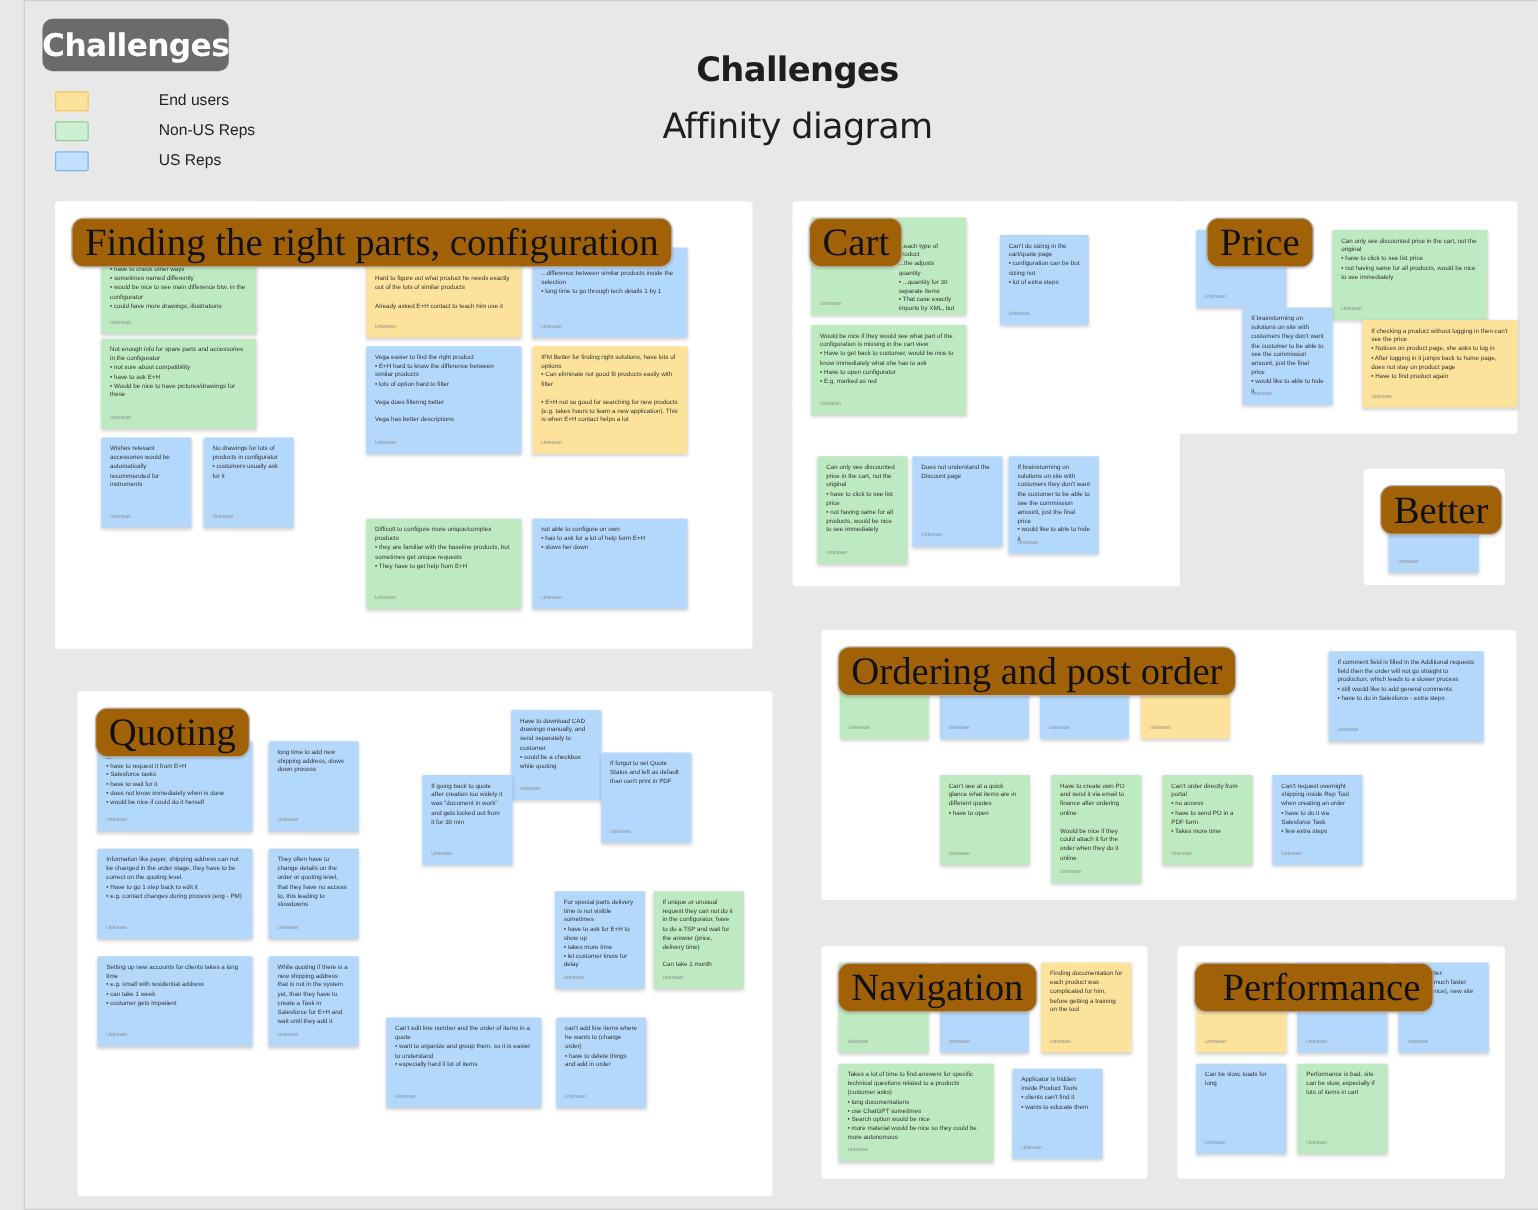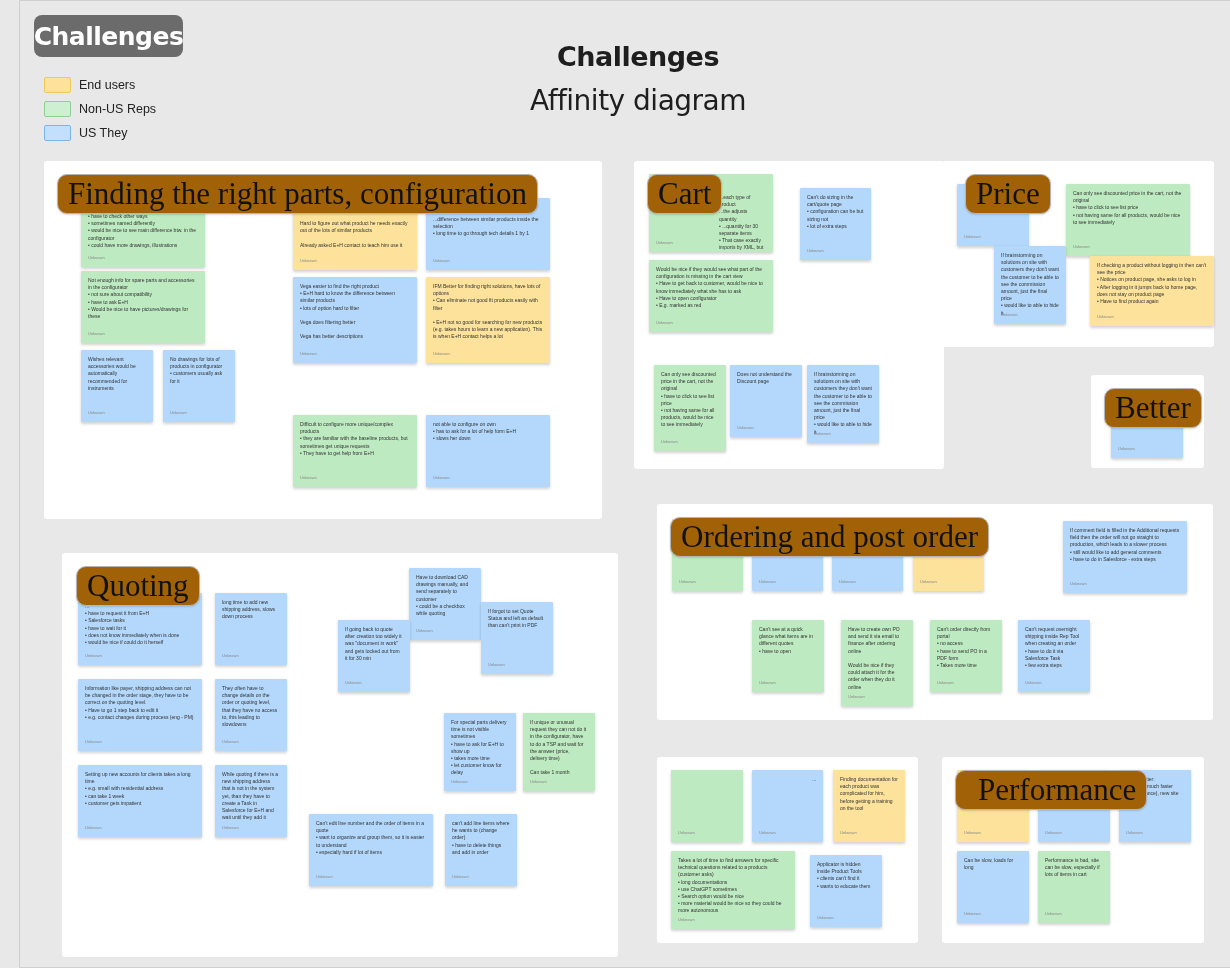--- a/index.html
+++ b/index.html
@@ -11,21 +11,21 @@
     position: relative;
   }
   .canvas { position: absolute; left: 0; top: 0; width: 1230px; height: 968px; border: 1px solid #cfcfcf; margin-left: 19px; }
   .frame-tag {
     position: absolute; left: 14px; top: 14px; width: 149px; height: 42px;
     background: #6b6b6b; border-radius: 8px; color: #fff;
     font-size: 25px; font-weight: bold; display: flex; align-items: center; justify-content: center;
     font-family: "DejaVu Sans", sans-serif; letter-spacing: -0.5px;
   }
   .legend { position: absolute; left: 24px; top: 72px; }
-  .legend-item { display: flex; align-items: center; height: 24px; margin-bottom: 0px; }
+  .legend-item { display: flex; align-items: flex-start; height: 24px; margin-bottom: 0px; gap: 48px; }
   .legend-swatch { width: 27px; height: 16px; border-radius: 2px; margin-right: 8px; border: 1px solid; }
   .legend-label { font-size: 12.5px; color: #222; }
   .title { position: absolute; left: 0; width: 1236px; top: 40px; text-align: center; font-size: 27px; font-weight: bold; font-family: "DejaVu Sans", sans-serif; color: #1e1e1e; letter-spacing: -0.5px;}
   .subtitle { position: absolute; left: 0; width: 1236px; top: 83px; text-align: center; font-size: 28px; font-family: "DejaVu Sans", sans-serif; color: #1e1e1e; letter-spacing: -0.5px;}
   .section { position: absolute; background: #ffffff; border-radius: 3px; }
   .section-label {
     position: absolute; background: #a16207; border: 1.5px solid #b5b5b5; border-radius: 10px;
     font-family: Liberation Serif, serif; font-size: 31px; color: #111; white-space: nowrap;
     padding: 0 10px; display: flex; align-items: center; height: 40px; z-index: 5;
     box-shadow: 0 1px 2px rgba(0,0,0,0.15);
@@ -53,21 +53,21 @@
     <div class="legend-item">
       <span class="legend-swatch" style="background:#fce29a;border-color:#f0c860;"></span>
       <span class="legend-label">End users</span>
     </div>
     <div class="legend-item">
       <span class="legend-swatch" style="background:#cfefd2;border-color:#8fcf95;"></span>
       <span class="legend-label">Non-US Reps</span>
     </div>
     <div class="legend-item">
       <span class="legend-swatch" style="background:#c2e0fd;border-color:#7ab6ee;"></span>
-      <span class="legend-label">US They</span>
+      <span class="legend-label">US Reps</span>
     </div>
   </div>
 
   <div class="title">Challenges</div>
   <div class="subtitle">Affinity diagram</div>
 
   <div class="section" style="left:24px;top:160px;width:558px;height:358px;">
     <div class="section-label" style="left:13px;top:13px;">Finding the right parts, configuration</div>
     <div class="sticky green" style="left:37px;top:22px;width:124px;height:84px;padding-top:30px;">
         <div class="txt">• have to check other ways
@@ -327,20 +327,21 @@
         <div class="author">Unknown</div>
       </div>
     <div class="sticky blue" style="left:383px;top:261px;width:72px;height:72px;">
         <div class="txt">can't add line items where he wants to (change order)
 • have to delete things and add in order</div>
         <div class="author">Unknown</div>
       </div>
   </div>
 
   <div class="section" style="left:637px;top:756px;width:261px;height:186px;">
+    <div class="section-label" style="left:13px;top:13px;">Navigation</div>
     <div class="sticky green" style="left:14px;top:13px;width:72px;height:72px;">
         <div class="txt"></div>
         <div class="author">Unknown</div>
       </div>
     <div class="sticky blue" style="left:95px;top:13px;width:71px;height:72px;padding-left:60px;">
         <div class="txt">...</div>
         <div class="author">Unknown</div>
       </div>
     <div class="sticky yellow" style="left:176px;top:13px;width:72px;height:72px;">
         <div class="txt">Finding documentation for each product was complicated for him, before getting a training on the tool</div>

